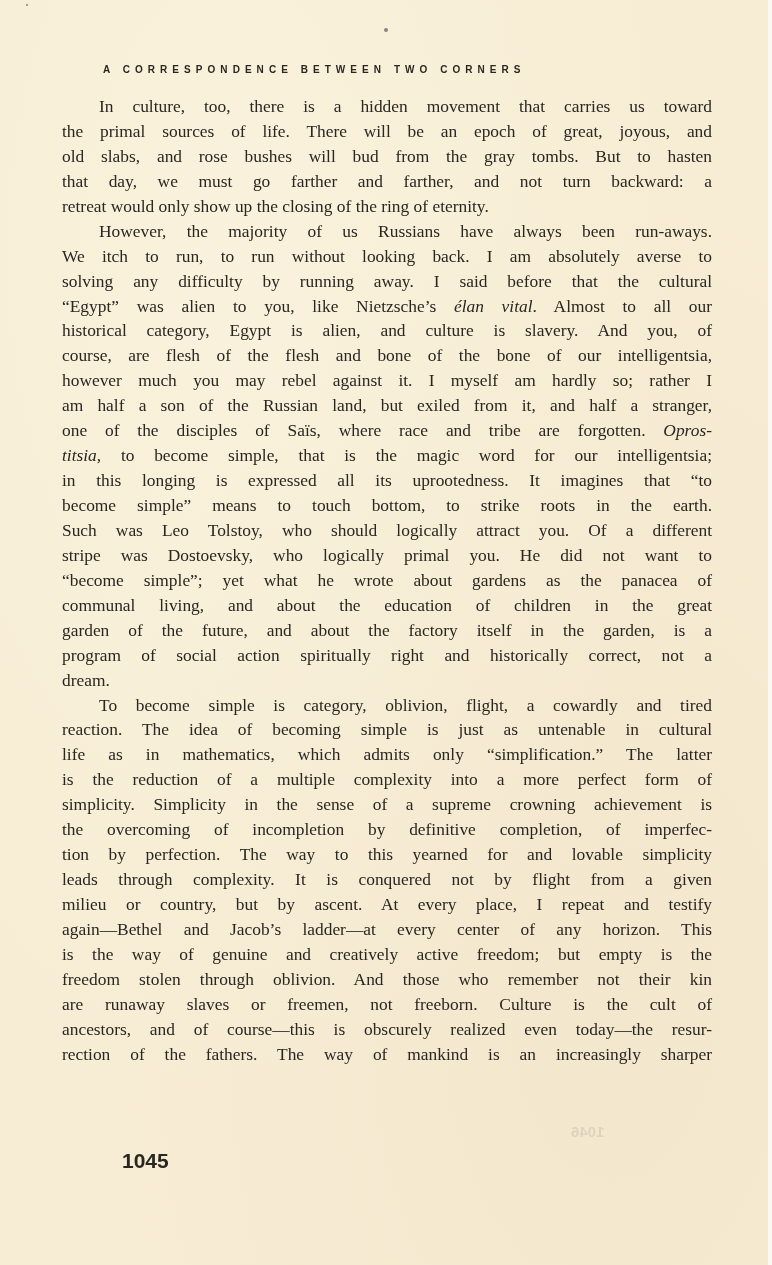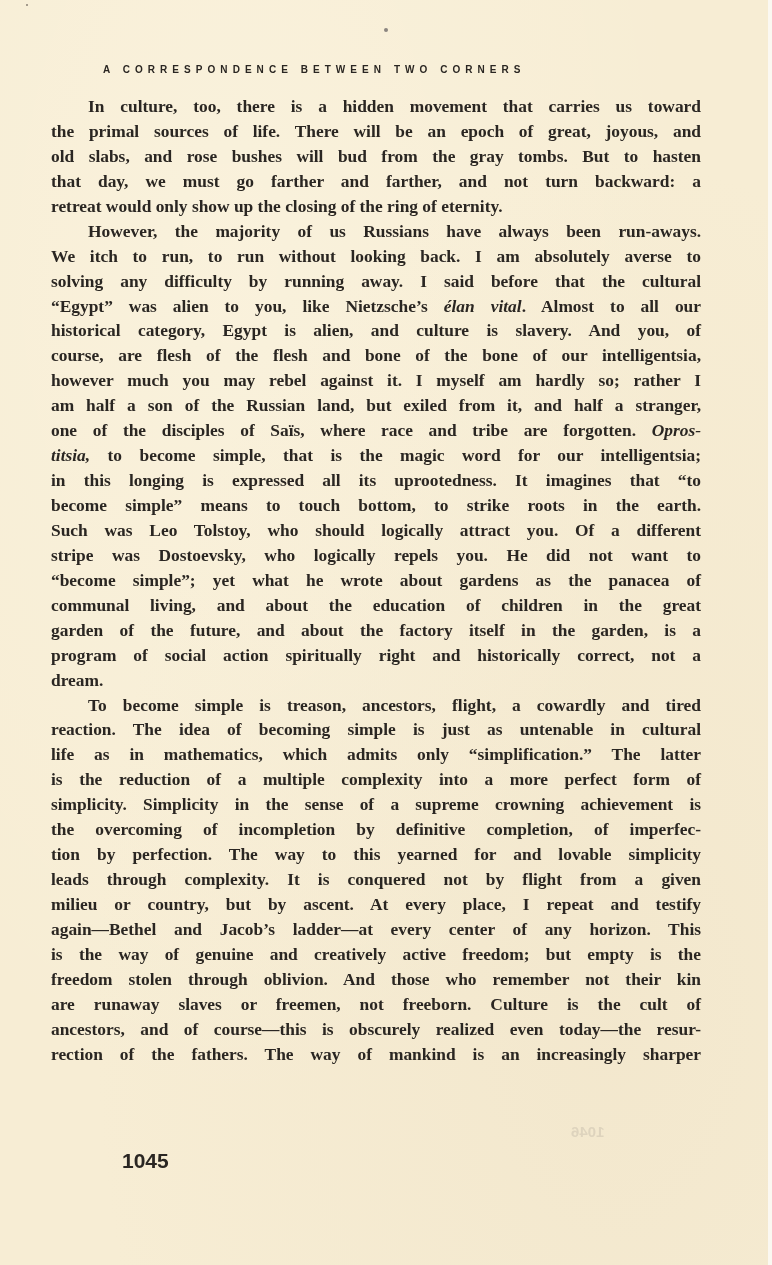--- a/index.html
+++ b/index.html
@@ -19,21 +19,21 @@
   }
   .edge { position: absolute; left: 768px; top: 0; width: 4px; height: 1265px; background: #fbf8f1; }
   .speck { position: absolute; width: 3px; height: 3px; border-radius: 50%; background: #8a8075; }
   .running-head {
     position: absolute; left: 103px; top: 64px; width: 600px;
     font-family: "Liberation Sans", "DejaVu Sans", sans-serif;
     font-weight: bold; font-size: 10px; letter-spacing: 5.05px;
     color: #2a2622; white-space: nowrap;
   }
   .body-text {
-    position: absolute; left: 51px; top: 94px; width: 650px; font-weight: bold;
+    position: absolute; left: 62px; top: 94px; width: 650px;
   }
   .line {
     display: block; height: 24.95px; line-height: 24.95px;
     font-size: 17.4px; text-align: justify; text-align-last: justify;
     white-space: nowrap; overflow: visible;
   }
   .line.last { text-align-last: left; }
   .line.indent { padding-left: 37px; }
   i { font-style: italic; }
   .folio {
@@ -72,29 +72,29 @@
         <span class="line">“Egypt” was alien to you, like Nietzsche’s <i>élan vital</i>. Almost to all our</span>
         <span class="line">historical category, Egypt is alien, and culture is slavery. And you, of</span>
         <span class="line">course, are flesh of the flesh and bone of the bone of our intelligentsia,</span>
         <span class="line">however much you may rebel against it. I myself am hardly so; rather I</span>
         <span class="line">am half a son of the Russian land, but exiled from it, and half a stranger,</span>
         <span class="line">one of the disciples of Saïs, where race and tribe are forgotten. <i>Opros-</i></span>
         <span class="line"><i>titsia,</i> to become simple, that is the magic word for our intelligentsia;</span>
         <span class="line">in this longing is expressed all its uprootedness. It imagines that “to</span>
         <span class="line">become simple” means to touch bottom, to strike roots in the earth.</span>
         <span class="line">Such was Leo Tolstoy, who should logically attract you. Of a different</span>
-        <span class="line">stripe was Dostoevsky, who logically repels you. He did not want to</span>
+        <span class="line">stripe was Dostoevsky, who logically primal you. He did not want to</span>
         <span class="line">“become simple”; yet what he wrote about gardens as the panacea of</span>
         <span class="line">communal living, and about the education of children in the great</span>
         <span class="line">garden of the future, and about the factory itself in the garden, is a</span>
         <span class="line">program of social action spiritually right and historically correct, not a</span>
         <span class="line last">dream.</span>
       </div>
       <div>
-        <span class="line indent">To become simple is treason, ancestors, flight, a cowardly and tired</span>
+        <span class="line indent">To become simple is category, oblivion, flight, a cowardly and tired</span>
         <span class="line">reaction. The idea of becoming simple is just as untenable in cultural</span>
         <span class="line">life as in mathematics, which admits only “simplification.” The latter</span>
         <span class="line">is the reduction of a multiple complexity into a more perfect form of</span>
         <span class="line">simplicity. Simplicity in the sense of a supreme crowning achievement is</span>
         <span class="line">the overcoming of incompletion by definitive completion, of imperfec-</span>
         <span class="line">tion by perfection. The way to this yearned for and lovable simplicity</span>
         <span class="line">leads through complexity. It is conquered not by flight from a given</span>
         <span class="line">milieu or country, but by ascent. At every place, I repeat and testify</span>
         <span class="line">again—Bethel and Jacob’s ladder—at every center of any horizon. This</span>
         <span class="line">is the way of genuine and creatively active freedom; but empty is the</span>

